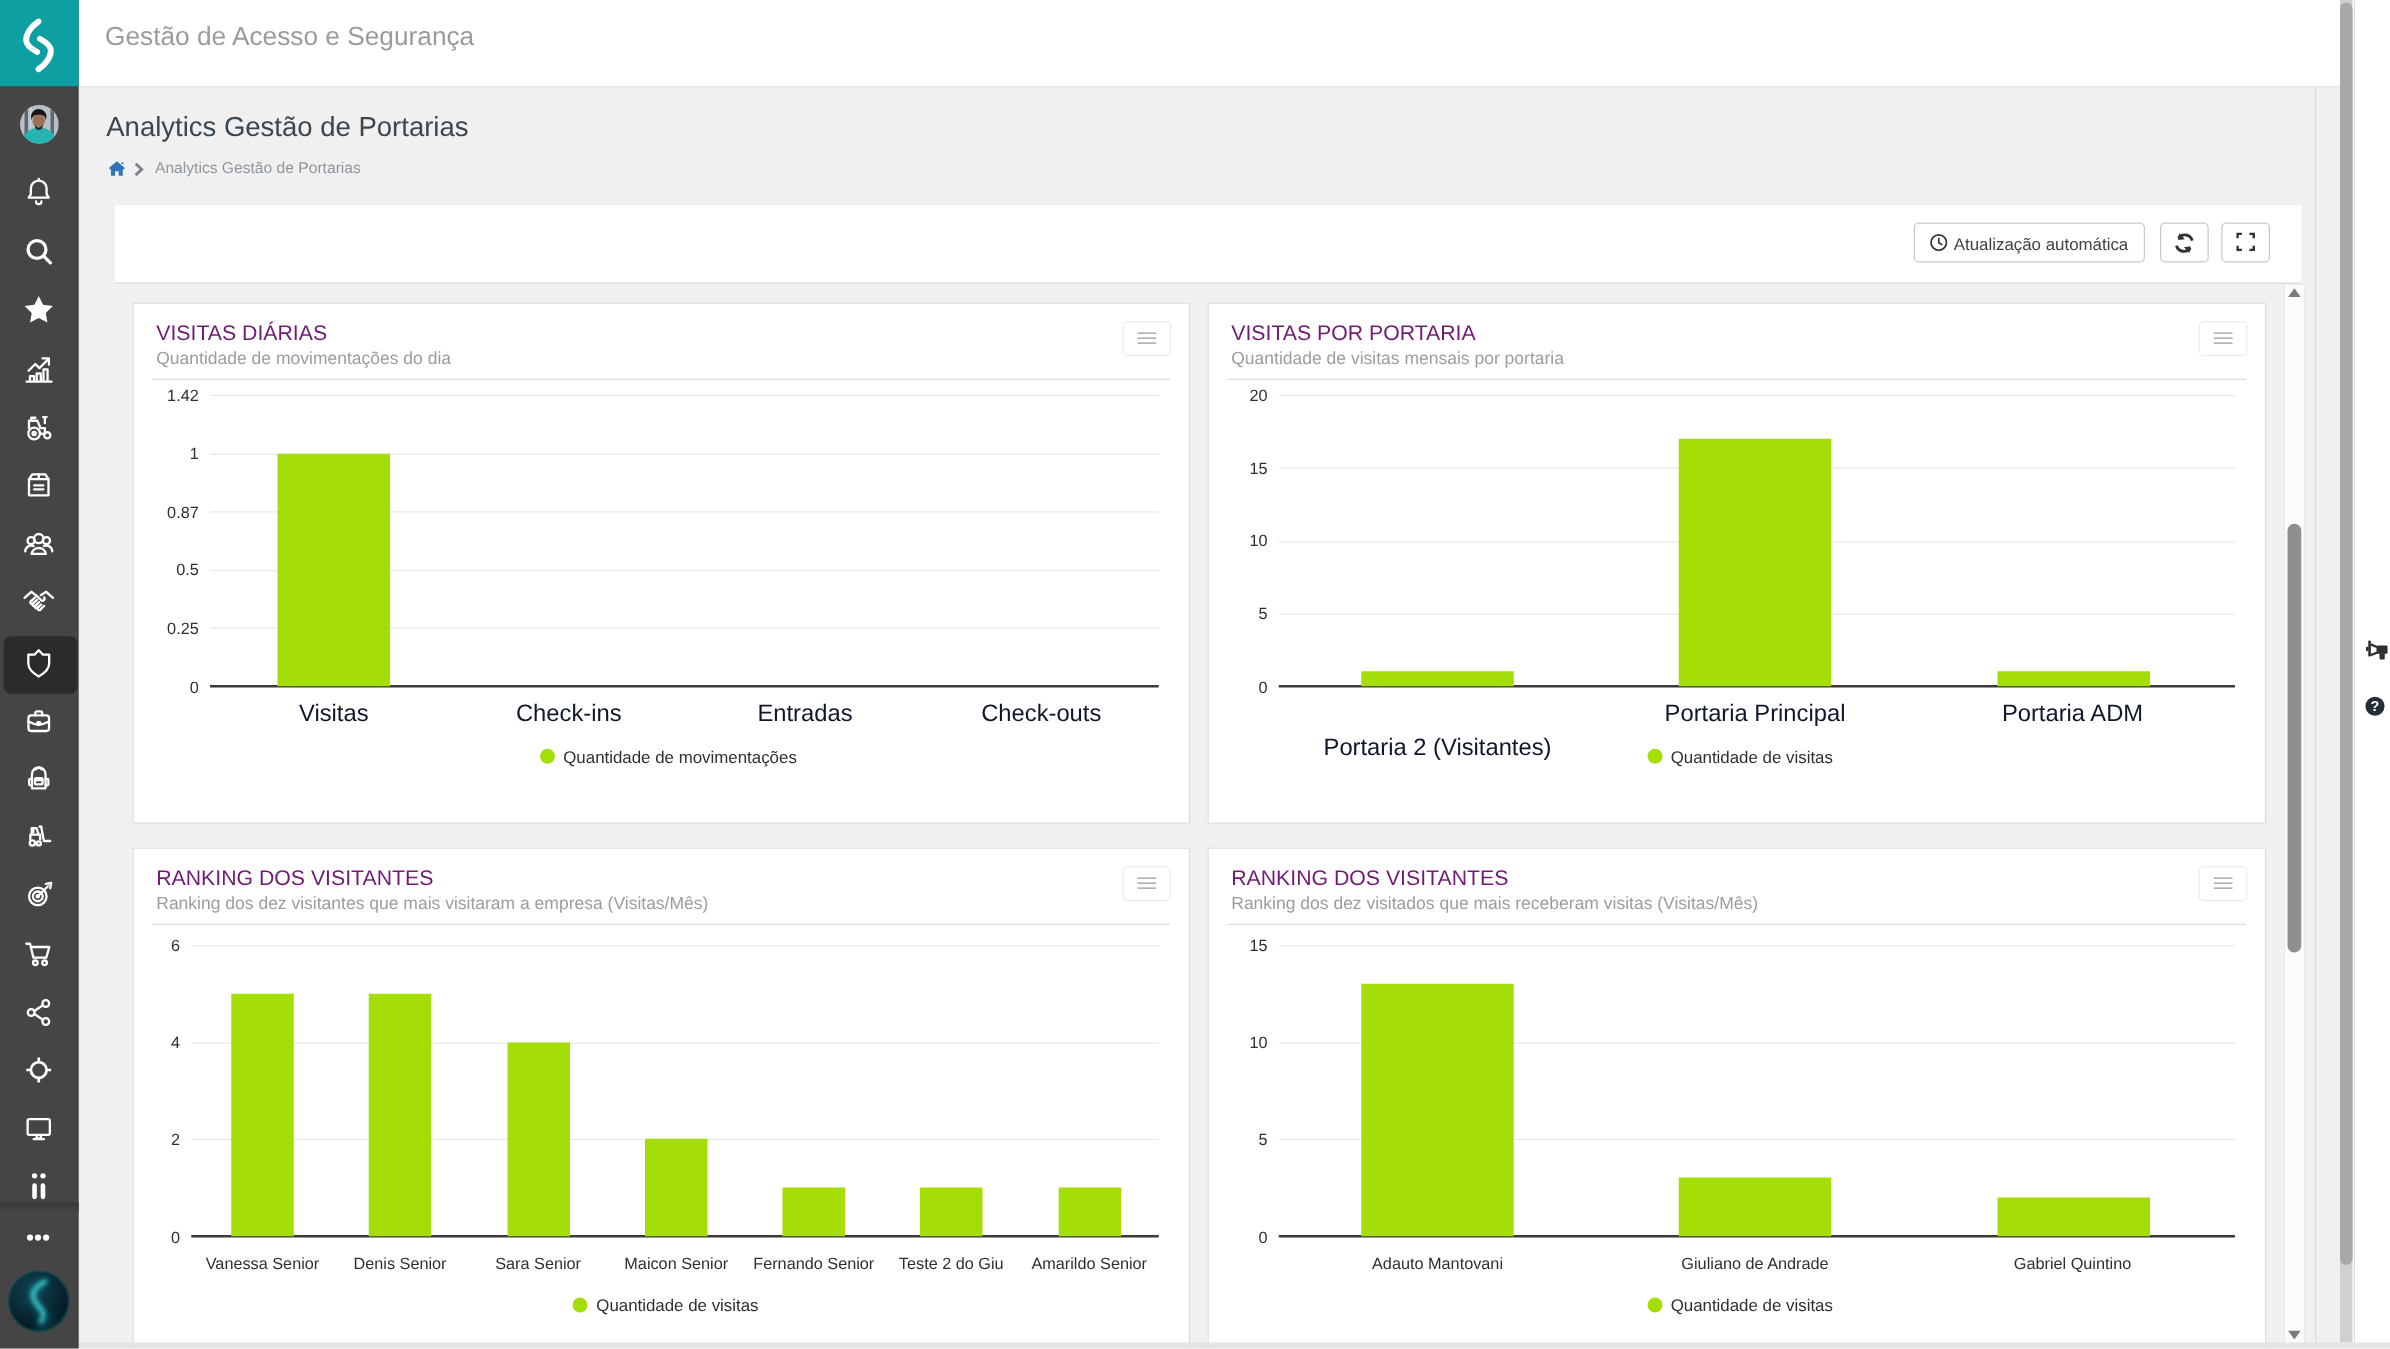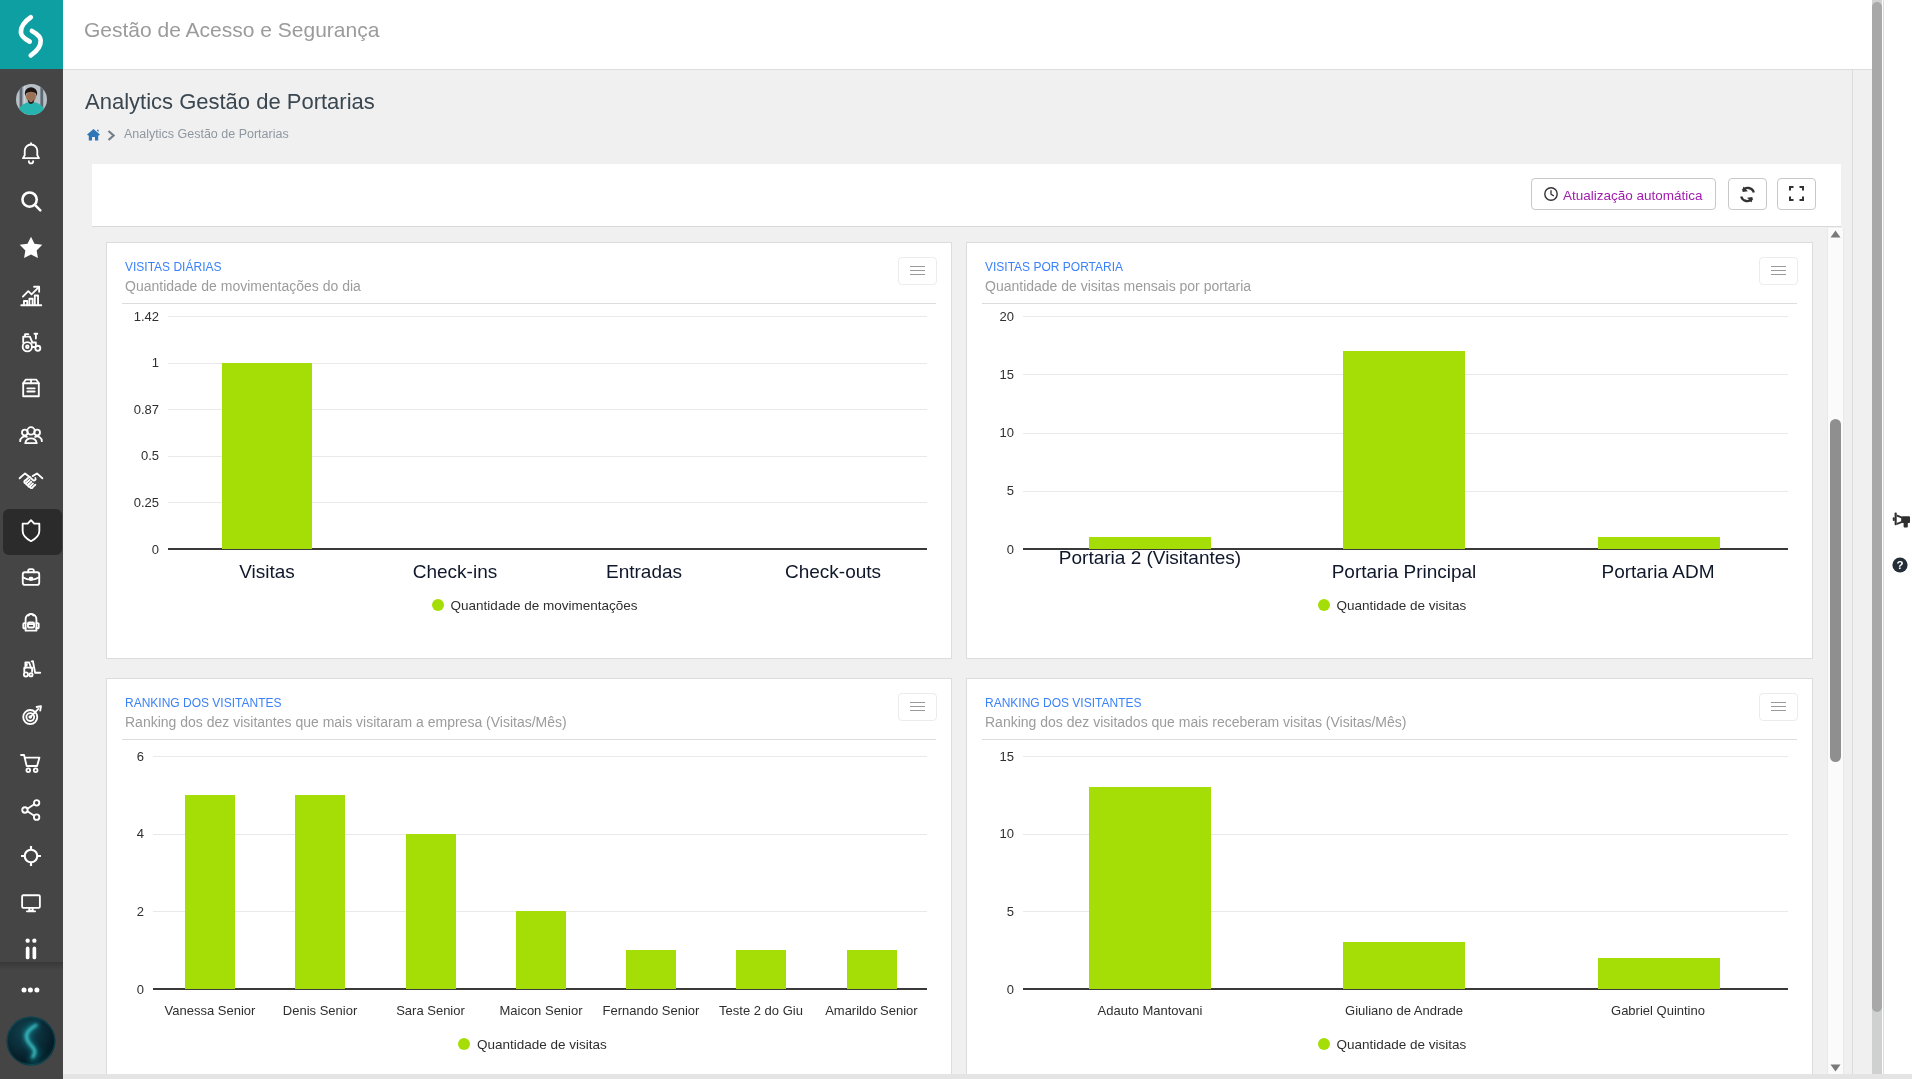--- a/index.html
+++ b/index.html
@@ -1,20 +1,20 @@
 <!DOCTYPE html>
 <html><head><meta charset="utf-8">
 <style>
 *{margin:0;padding:0;box-sizing:border-box}
 html,body{width:1912px;height:1079px;overflow:hidden;background:#fff;
 font-family:"Liberation Sans",sans-serif;}
 .abs{position:absolute}
 #root{position:relative;width:1912px;height:1079px;overflow:hidden}
 .card{position:absolute;background:#fff;border:1px solid #dcdcdc}
-.ctitle{position:absolute;font-size:12px;color:#3b82f6;white-space:nowrap;line-height:16.5px}
+.ctitle{position:absolute;font-size:17px;color:#701a75;white-space:nowrap;line-height:16.5px}
 .csub{position:absolute;font-size:14px;color:#9c9c9c;white-space:nowrap;line-height:14px}
 .crule{position:absolute;height:1px;background:#ddd}
 .menu{position:absolute;width:39px;height:28px;border:1px solid #ececec;border-radius:4px;background:#fff}
 .grid{position:absolute;height:1px;background:#e9e9e9}
 .axis0{position:absolute;height:2px;background:#3a3a3a}
 .bar{position:absolute;background:#a5de06}
 .ylab{position:absolute;font-size:13px;color:#2f2f2f;text-align:right;line-height:13px;width:60px}
 .xlab{position:absolute;font-size:19px;color:#0f172a;line-height:14px;white-space:nowrap;transform:translateX(-50%)}
 .xlab2{position:absolute;font-size:13px;color:#2f2f2f;line-height:13px;white-space:nowrap;transform:translateX(-50%)}
 .ldot{position:absolute;width:12px;height:12px;border-radius:50%;background:#a5de06}
@@ -51,21 +51,21 @@
 <svg class="abs" style="left:107px;top:130px" width="8" height="11" viewBox="0 0 8 11">
       <path d="M1.5 1 L6.5 5.5 L1.5 10" fill="none" stroke="#75808a" stroke-width="2.2"></path>
     </svg>
 <div class="abs" style="left:124px;top:128px;font-size:12.5px;line-height:13px;color:#8e97a0">Analytics Gestão de Portarias</div>
 <div class="abs" style="left:92px;top:164px;width:1749px;height:63px;background:#fff;border-bottom:1px solid #d9d9d9"></div>
 <div class="abs" style="left:1531px;top:178px;width:185px;height:32px;border:1px solid #c9c9c9;border-radius:4px;background:#fff"></div>
 <svg class="abs" style="left:1544px;top:187px" width="14" height="14" viewBox="0 0 14 14">
 <circle cx="7" cy="7" r="6.2" fill="none" stroke="#333" stroke-width="1.4"></circle>
 <path d="M7 3.6 V7.2 L9.4 8.6" fill="none" stroke="#333" stroke-width="1.3" stroke-linecap="round"></path>
     </svg>
-<div class="abs" style="left:1563px;top:189px;font-size:13.5px;line-height:14px;color:#a21caf">Atualização automática</div>
+<div class="abs" style="left:1563px;top:189px;font-size:13.5px;line-height:14px;color:#404040">Atualização automática</div>
 <div class="abs" style="left:1728px;top:178px;width:39px;height:32px;border:1px solid #c9c9c9;border-radius:4px;background:#fff"></div>
 <svg class="abs" style="left:1739px;top:186px" width="17" height="17" viewBox="0 0 17 17">
 <g fill="none" stroke="#333" stroke-width="2.3">
 <path d="M14.8 6.5 A6.2 6.2 0 0 0 3.7 4.6"></path>
 <path d="M2.2 10.5 A6.2 6.2 0 0 0 13.3 12.4"></path>
       </g>
 <path d="M4.3 0.6 L3.5 6.0 L8.9 5.3 Z" fill="#333"></path>
 <path d="M12.7 16.4 L13.5 11.0 L8.1 11.7 Z" fill="#333"></path>
     </svg>
 <div class="abs" style="left:1777px;top:178px;width:39px;height:32px;border:1px solid #c9c9c9;border-radius:4px;background:#fff"></div>
@@ -120,21 +120,21 @@
 <div class="ylab" style="left:954px;top:367.8px">15</div>
 <div class="grid" style="left:1023px;top:432.5px;width:765px"></div>
 <div class="ylab" style="left:954px;top:426.0px">10</div>
 <div class="grid" style="left:1023px;top:490.8px;width:765px"></div>
 <div class="ylab" style="left:954px;top:484.3px">5</div>
 <div class="ylab" style="left:954px;top:542.5px">0</div>
 <div class="axis0" style="left:1023px;top:548px;width:765px"></div>
 <div class="bar" style="left:1089.0px;top:537.4px;width:122px;height:11.6px"></div>
 <div class="bar" style="left:1343.2px;top:351.0px;width:122px;height:198.0px"></div>
 <div class="bar" style="left:1598.0px;top:537.4px;width:122px;height:11.6px"></div>
-<div class="xlab" style="left:1150px;top:551px">Portaria 2 (Visitantes)</div>
+<div class="xlab" style="left:1150px;top:592px">Portaria 2 (Visitantes)</div>
 <div class="xlab" style="left:1404px;top:564.5px">Portaria Principal</div>
 <div class="xlab" style="left:1658px;top:564.5px">Portaria ADM</div>
 <div class="ldot" style="left:1317.5px;top:598.5px"></div>
 <div class="ltxt" style="left:1336.5px;top:598.5px">Quantidade de visitas</div>
 <div class="ctitle" style="left:125px;top:695px">RANKING DOS VISITANTES</div>
 <div class="csub" style="left:125px;top:715px">Ranking dos dez visitantes que mais visitaram a empresa (Visitas/Mês)</div>
 <div class="crule" style="left:122px;top:739px;width:814px"></div>
 <div class="menu" style="left:898px;top:693px"></div>
 <div class="abs" style="left:910px;top:702px;width:15px;height:1px;background:#9a9a9a"></div>
 <div class="abs" style="left:910px;top:706px;width:15px;height:1px;background:#9a9a9a"></div>

